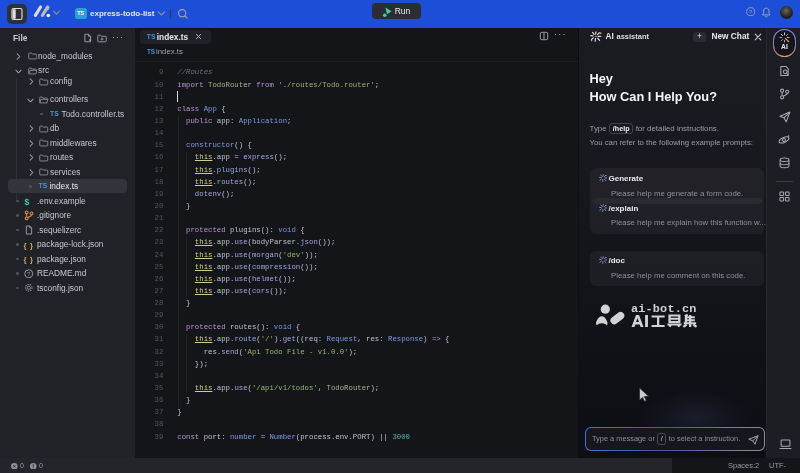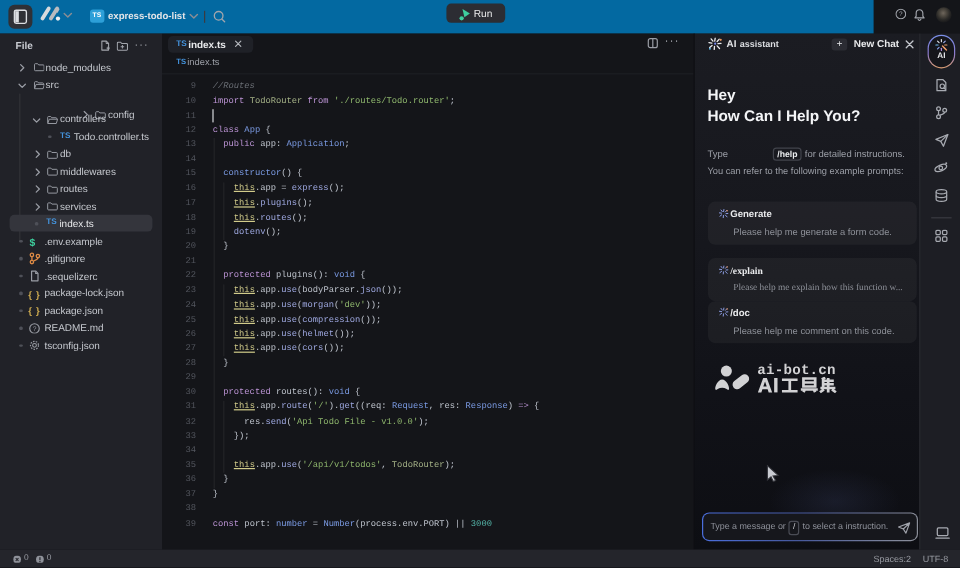--- a/index.html
+++ b/index.html
@@ -1,21 +1,21 @@
 <!DOCTYPE html>
 <html><head>
 <meta charset="utf-8">
 <style>
   * { margin:0; padding:0; box-sizing:border-box; }
   html,body { width:800px; height:473px; overflow:hidden; background:#141519; }
   body { font-family:"Liberation Sans", sans-serif; position:relative; }
   .abs { position:absolute; }
 
   
-  #topbar { position:absolute; left:0; top:0; width:728px; height:28px; background:#0369a1; }
+  #topbar { position:absolute; left:0; top:0; width:800px; height:28px; background:#1d4ed8; }
   #sbtoggle { position:absolute; left:7px; top:4px; width:20px; height:20px; background:#2f3036; border-radius:5px; }
   #runbtn { position:absolute; left:372px; top:3px; width:49px; height:16px; background:#2c2d33; border-radius:4px; color:#e8e9ea; font-size:8.5px; line-height:16px; text-align:center; }
 
   
   #sidebar { position:absolute; left:0; top:28px; width:135px; height:430px; background:#212228; }
   .treerow { position:absolute; left:0; width:135px; height:14.5px; color:#c6c9cf; font-size:8.3px; line-height:14.5px; white-space:nowrap; }
   .treerow .txt { position:absolute; top:0; }
   #selrow { position:absolute; left:8px; width:119px; height:14px; background:#34353c; border-radius:4px; }
   .bullet { position:absolute; top:6.2px; width:2.5px; height:2.5px; border-radius:50%; background:#4e5058; }
 
@@ -41,21 +41,21 @@
   #aipanel { position:absolute; left:578.5px; top:28px; width:187px; height:430px;
     background:linear-gradient(180deg,#1b1c22 0%, #17181e 35%, #111218 70%, #0d0e13 100%); }
   .card { position:absolute; left:11px; width:174.5px; height:35.5px; background:rgba(255,255,255,0.045); border-radius:6px; }
   .cardtitle { position:absolute; left:19px; top:5.8px; font-size:8px; font-weight:bold; color:#e9eaec; }
   .carddesc { position:absolute; left:9.6px; top:20.3px; font-size:7.8px; color:#8e9199; white-space:nowrap;margin-left:12px; }
 
   
   #rail { position:absolute; left:765.5px; top:28px; width:34.5px; height:430px; background:#1d1e24; border-left:1px solid #27282e; }
 
   
-  #statusbar { position:absolute; left:0; top:458px; width:800px; height:15px; background:#24252b; color:#999ca3; font-size:7.5px; line-height:15px; }
+  #statusbar { position:absolute; left:0; top:458px; width:672px; height:15px; background:#24252b; color:#999ca3; font-size:7.5px; line-height:15px; }
 </style>
 </head>
 <body>
 
 <div id="topbar">
   <div id="sbtoggle">
     <svg width="20" height="20" viewBox="0 0 20 20">
         <rect x="5" y="4.5" width="10" height="11" rx="1.5" fill="none" stroke="#dcdee2" stroke-width="1.15"></rect>
         <rect x="5.7" y="5.3" width="3" height="9.4" fill="#dcdee2"></rect>
       </svg>
@@ -129,21 +129,21 @@
         <svg class="abs" style="left:14.5px;top:5px" width="7" height="7" viewBox="0 0 8 8">
           <path d="M1 2.5 L4 5.5 L7 2.5" fill="none" stroke="#9a9da5" stroke-width="1.2" stroke-linecap="round" stroke-linejoin="round"></path>
         </svg>
         <svg class="abs" style="left:27.5px;top:3.5px" width="9.5" height="8" viewBox="0 0 13 10">
           <path d="M1 8.2 L1 2 C1 1.4 1.4 1 2 1 L4.4 1 L5.6 2.4 L10.4 2.4 C11 2.4 11.4 2.8 11.4 3.4 L11.4 4.0" fill="none" stroke="#9a9da5" stroke-width="1.1"></path>
           <path d="M2.8 4.1 L12.3 4.1 L10.8 9 L1 9 Z" fill="none" stroke="#9a9da5" stroke-width="1.1" stroke-linejoin="round"></path>
         </svg>
         <span class="txt" style="left:38px;">src</span>
       </div>
 
-  <div class="treerow" style="top:60px;margin-left:40px;">
+  <div class="treerow" style="top:46px;">
         <svg class="abs" style="left:27.5px;top:4px" width="7" height="7" viewBox="0 0 8 8">
           <path d="M2.5 1 L5.5 4 L2.5 7" fill="none" stroke="#9a9da5" stroke-width="1.2" stroke-linecap="round" stroke-linejoin="round"></path>
         </svg>
         <svg class="abs" style="left:39px;top:3.5px" width="9.5" height="8" viewBox="0 0 13 10">
           <path d="M1 2 C1 1.4 1.4 1 2 1 L4.6 1 L5.8 2.4 L11 2.4 C11.6 2.4 12 2.8 12 3.4 L12 8 C12 8.6 11.6 9 11 9 L2 9 C1.4 9 1 8.6 1 8 Z" fill="none" stroke="#9a9da5" stroke-width="1.1"></path>
         </svg>
         <span class="txt" style="left:50px;">config</span>
       </div>
 
   <div class="treerow" style="top:64.1px;">
@@ -379,41 +379,41 @@
   <div class="abs" style="left:27px;top:0;height:17px;line-height:17px;font-size:8.2px;font-weight:bold;color:#e4e5e8;">AI</div>
     <div class="abs" style="left:38px;top:0;height:17px;line-height:17px;font-size:7.5px;font-weight:bold;color:#dcdee2;">assistant</div>
   <div class="abs" style="left:114.5px;top:4px;width:13px;height:9.5px;background:#2b2c33;border-radius:2.5px;color:#e4e5e8;font-size:8.5px;line-height:9px;text-align:center;">+</div>
     <div class="abs" style="left:133px;top:0;height:17px;line-height:17px;font-size:8.3px;font-weight:bold;color:#e8e9eb;">New Chat</div>
   <svg class="abs" style="left:175.5px;top:4.5px" width="8" height="8" viewBox="0 0 8 8">
       <path d="M1.2 1.2 L6.8 6.8 M6.8 1.2 L1.2 6.8" stroke="#c3c6cc" stroke-width="1.1" stroke-linecap="round"></path>
     </svg>
 
   <div class="abs" style="left:11px;top:42px;font-size:12.8px;line-height:17.6px;font-weight:bold;color:#f4f5f7;">Hey<br>How Can I Help You?</div>
 
-  <div class="abs" style="left:11px;top:94.5px;height:12px;line-height:12px;font-size:7.9px;color:#9b9ea6;">Type <span style="display:inline-block;border:1px solid #42444c;border-radius:3px;padding:0 2.5px;color:#eceef0;font-weight:bold;font-size:7.2px;line-height:9.6px;margin-left:35px;">/help</span> for detailed instructions.</div>
+  <div class="abs" style="left:11px;top:94.5px;height:12px;line-height:12px;font-size:7.9px;color:#9b9ea6;">Type <span style="display:inline-block;border:1px solid #42444c;border-radius:3px;padding:0 2.5px;color:#eceef0;font-weight:bold;font-size:7.2px;line-height:9.6px;">/help</span> for detailed instructions.</div>
   <div class="abs" style="left:11px;top:110px;font-size:7.75px;color:#9b9ea6;">You can refer to the following example prompts:</div>
 
   <div class="card" style="top:140.4px;">
     <svg class="abs" style="left:9px;top:5.5px" width="8.5" height="8.5" viewBox="0 0 11 11">
         <g stroke="#8fa0e8" stroke-width="1.05" stroke-linecap="round">
           <line x1="5.5" y1="0.8" x2="5.2" y2="3.0"></line>
           <line x1="8.8" y1="1.6" x2="7.1" y2="3.4"></line>
           <line x1="10.2" y1="5.0" x2="7.8" y2="5.2"></line>
           <line x1="9.0" y1="8.8" x2="7.1" y2="6.8"></line>
           <line x1="4.8" y1="9.6" x2="5.0" y2="7.2"></line>
           <line x1="1.2" y1="8.0" x2="3.1" y2="6.5"></line>
           <line x1="0.7" y1="4.4" x2="3.0" y2="4.7"></line>
           <line x1="2.4" y1="1.3" x2="3.8" y2="3.1"></line>
         </g>
         <circle cx="9.0" cy="2.0" r="0.8" fill="#e8955c"></circle>
       </svg>
     <div class="cardtitle">Generate</div>
     <div class="carddesc">Please help me generate a form code.</div>
   </div>
-  <div class="card" style="top:187px;font-family:Liberation Serif, serif;">
+  <div class="card" style="top:170px;">
     <svg class="abs" style="left:9px;top:5.5px" width="8.5" height="8.5" viewBox="0 0 11 11">
         <g stroke="#8fa0e8" stroke-width="1.05" stroke-linecap="round">
           <line x1="5.5" y1="0.8" x2="5.2" y2="3.0"></line>
           <line x1="8.8" y1="1.6" x2="7.1" y2="3.4"></line>
           <line x1="10.2" y1="5.0" x2="7.8" y2="5.2"></line>
           <line x1="9.0" y1="8.8" x2="7.1" y2="6.8"></line>
           <line x1="4.8" y1="9.6" x2="5.0" y2="7.2"></line>
           <line x1="1.2" y1="8.0" x2="3.1" y2="6.5"></line>
           <line x1="0.7" y1="4.4" x2="3.0" y2="4.7"></line>
           <line x1="2.4" y1="1.3" x2="3.8" y2="3.1"></line>

